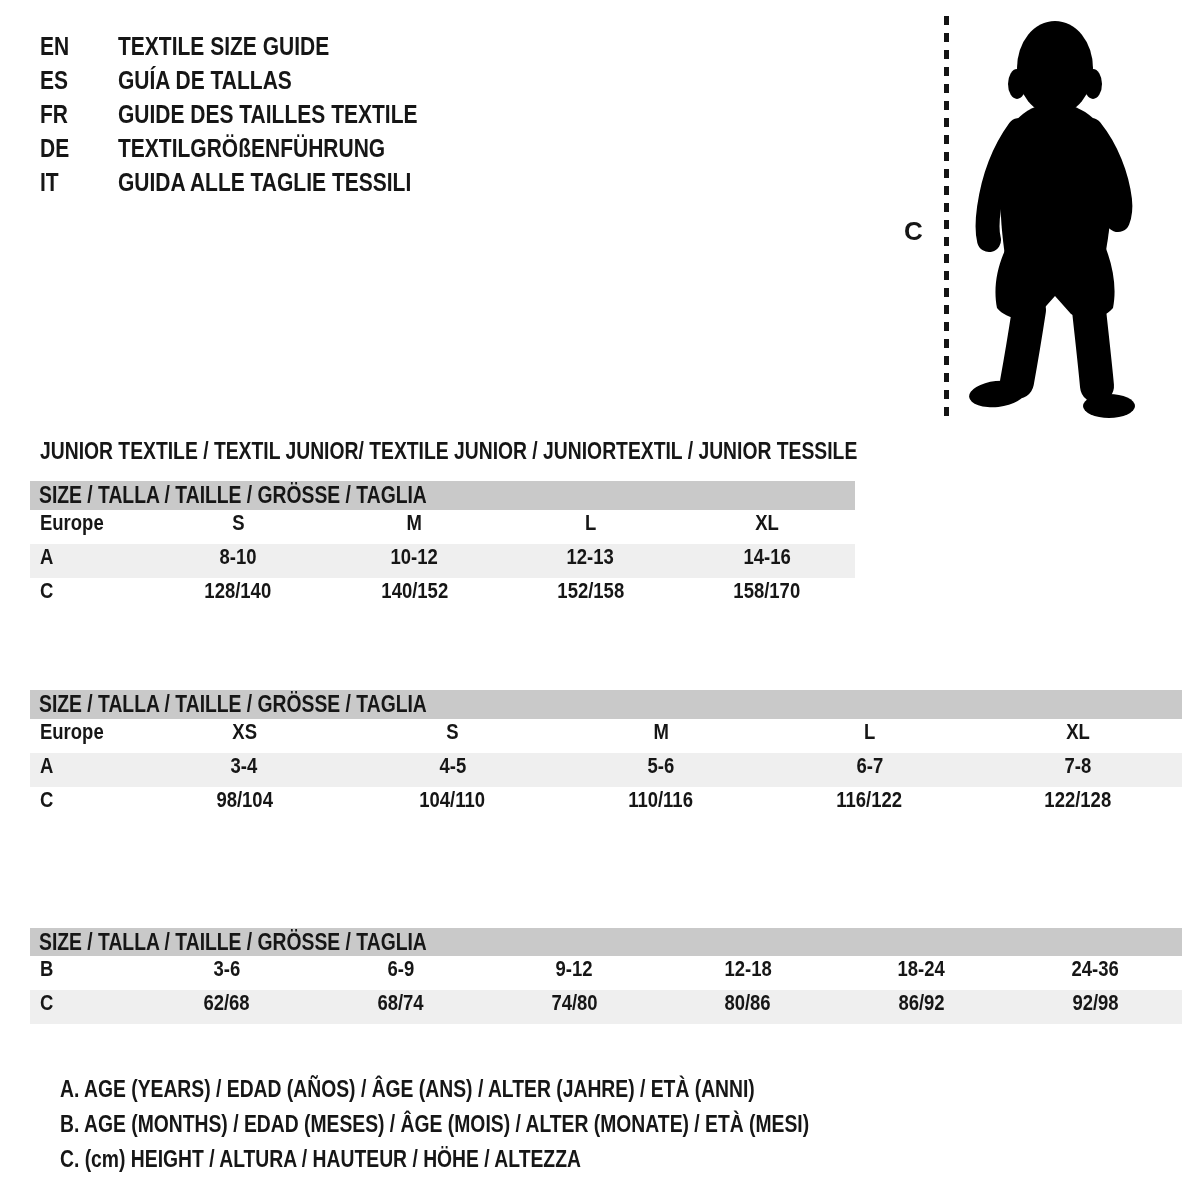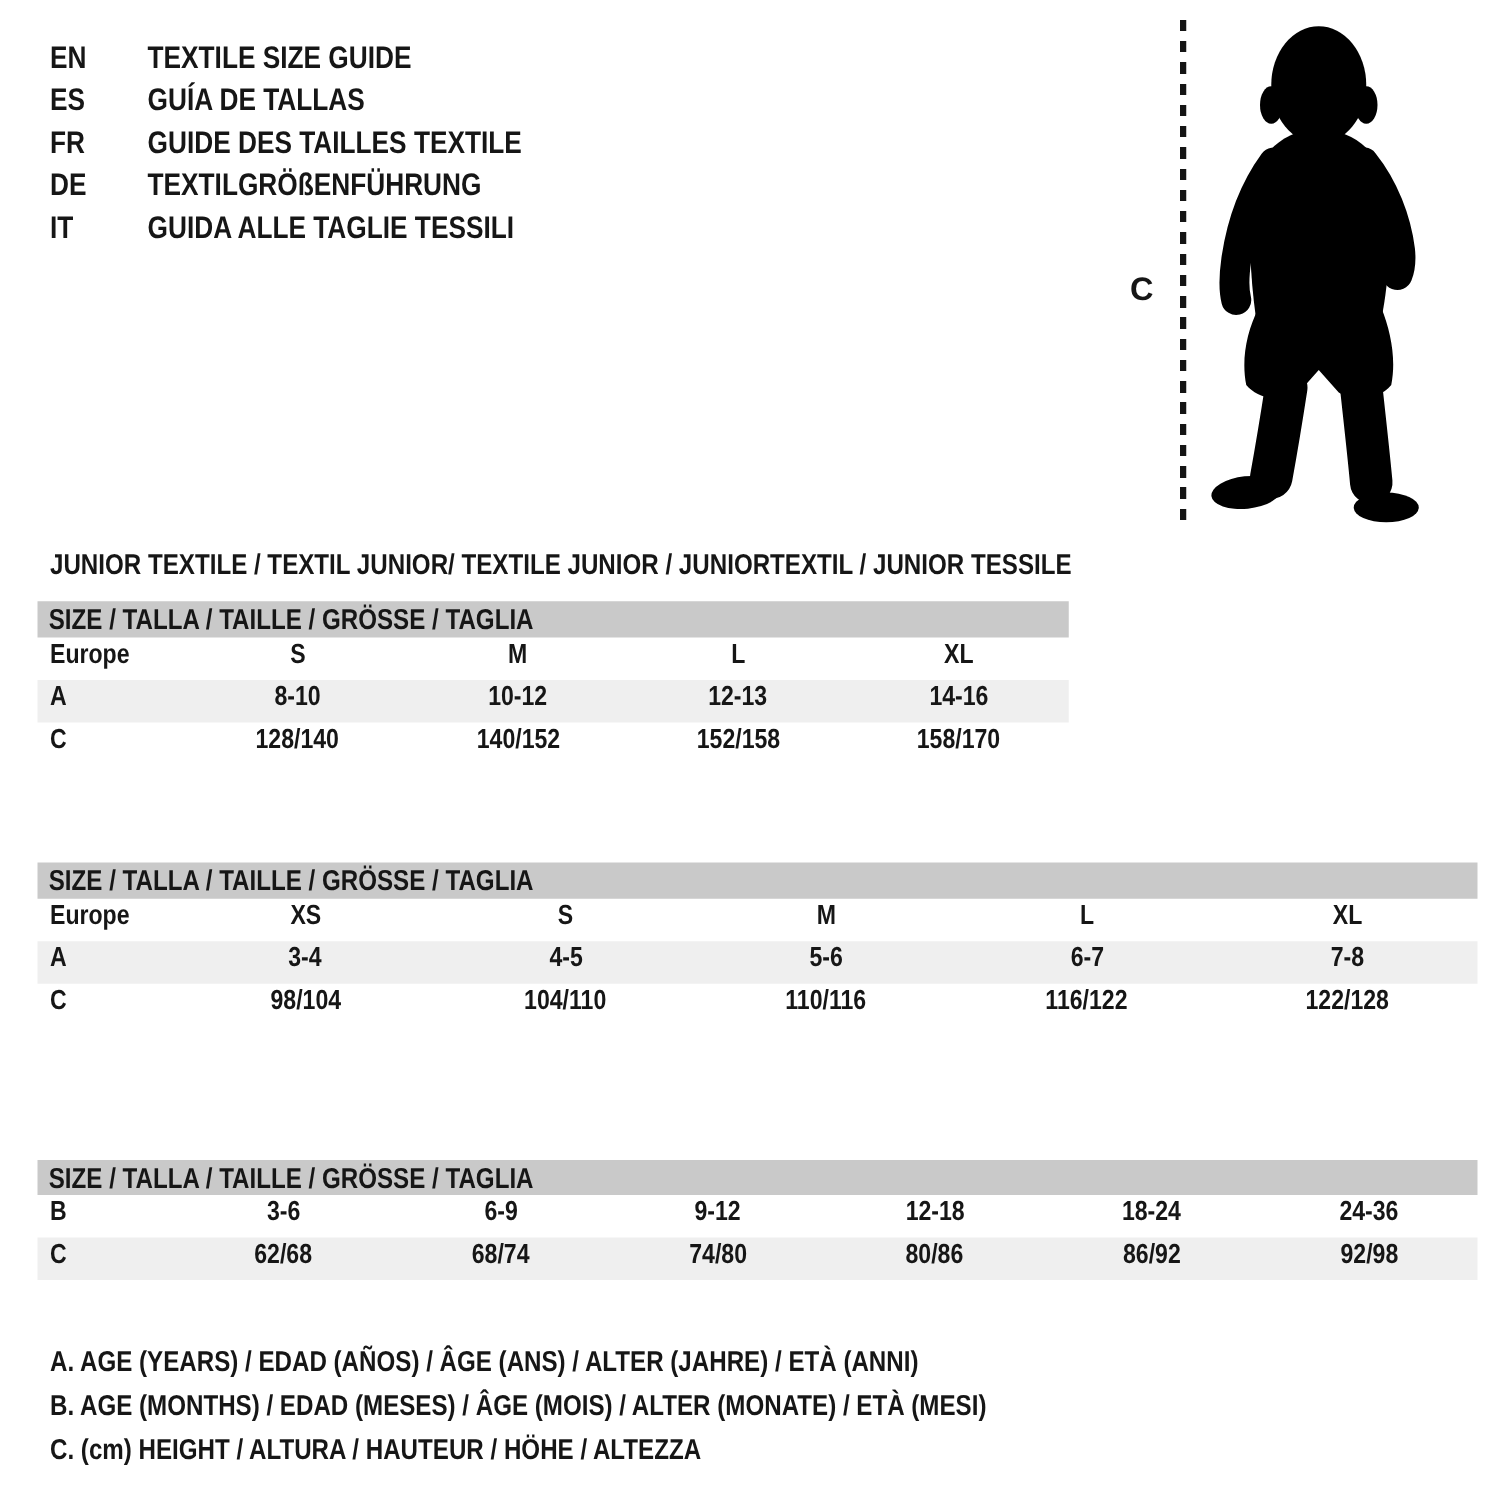--- a/index.html
+++ b/index.html
@@ -32,21 +32,21 @@
   #junior-table{top:481px;width:825px;}
   #junior-table .c0{width:120px;}
   #children-table{top:690px;width:1152px;}
   #children-table .c0{width:110px;}
   #babies-table{top:928px;width:1152px;}
   #babies-table .c0{width:110px;}
   #babies-table .bar{height:28px;}
 
   
   #legend{position:absolute;left:40px;top:1072px;font-size:23px;}
-  #legend .legend-line{height:35px;line-height:35px;}
+  #legend .legend-line{height:35px;line-height:35px;margin-left:20px;}
 </style>
 </head>
 <body>
 
 <div id="page">
 
   <div id="lang">
     <div class="lang-row">
       <span class="lang-code"><span class="cnd">EN</span></span>
       <span class="cnd">TEXTILE SIZE GUIDE</span>

